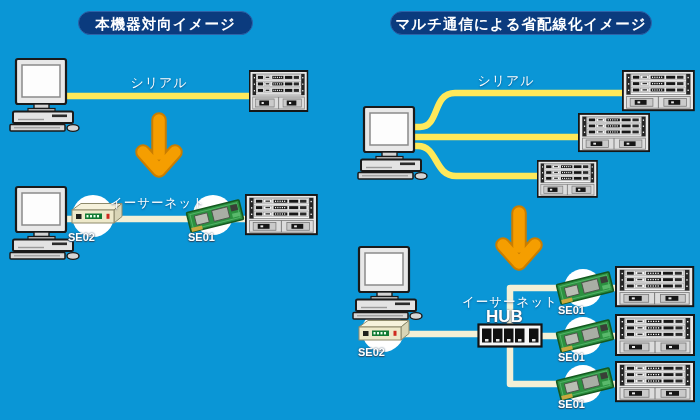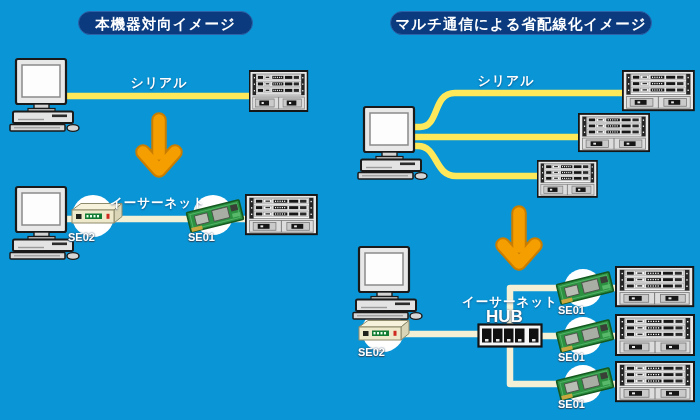--- a/index.html
+++ b/index.html
@@ -19,21 +19,21 @@
   }
   .stage svg{position:absolute;left:0;top:0;}
   .title-pill{
     position:absolute;height:24px;line-height:24px;text-align:center;
     background:var(--title-bg);border:1px solid #2e62a8;border-radius:13px;
     color:var(--label-text);font-size:14.5px;font-weight:bold;letter-spacing:1px;
     box-sizing:border-box;
   }
   .lbl{
     position:absolute;text-align:center;color:var(--label-text);
-    font-weight:bold;font-size:13px;letter-spacing:1px;
+    font-weight:normal;font-size:13px;letter-spacing:1px;
     text-shadow:0 1px 2px rgba(0,30,80,.55);
     width:100px;
   }
   .devlbl{
     position:absolute;color:var(--label-text);
     font-weight:bold;font-size:11px;letter-spacing:0px;width:50px;
     text-shadow:0 0 2px #2a4a66,0 1px 1px #2a4a66;
   }
 </style>
 </head>

